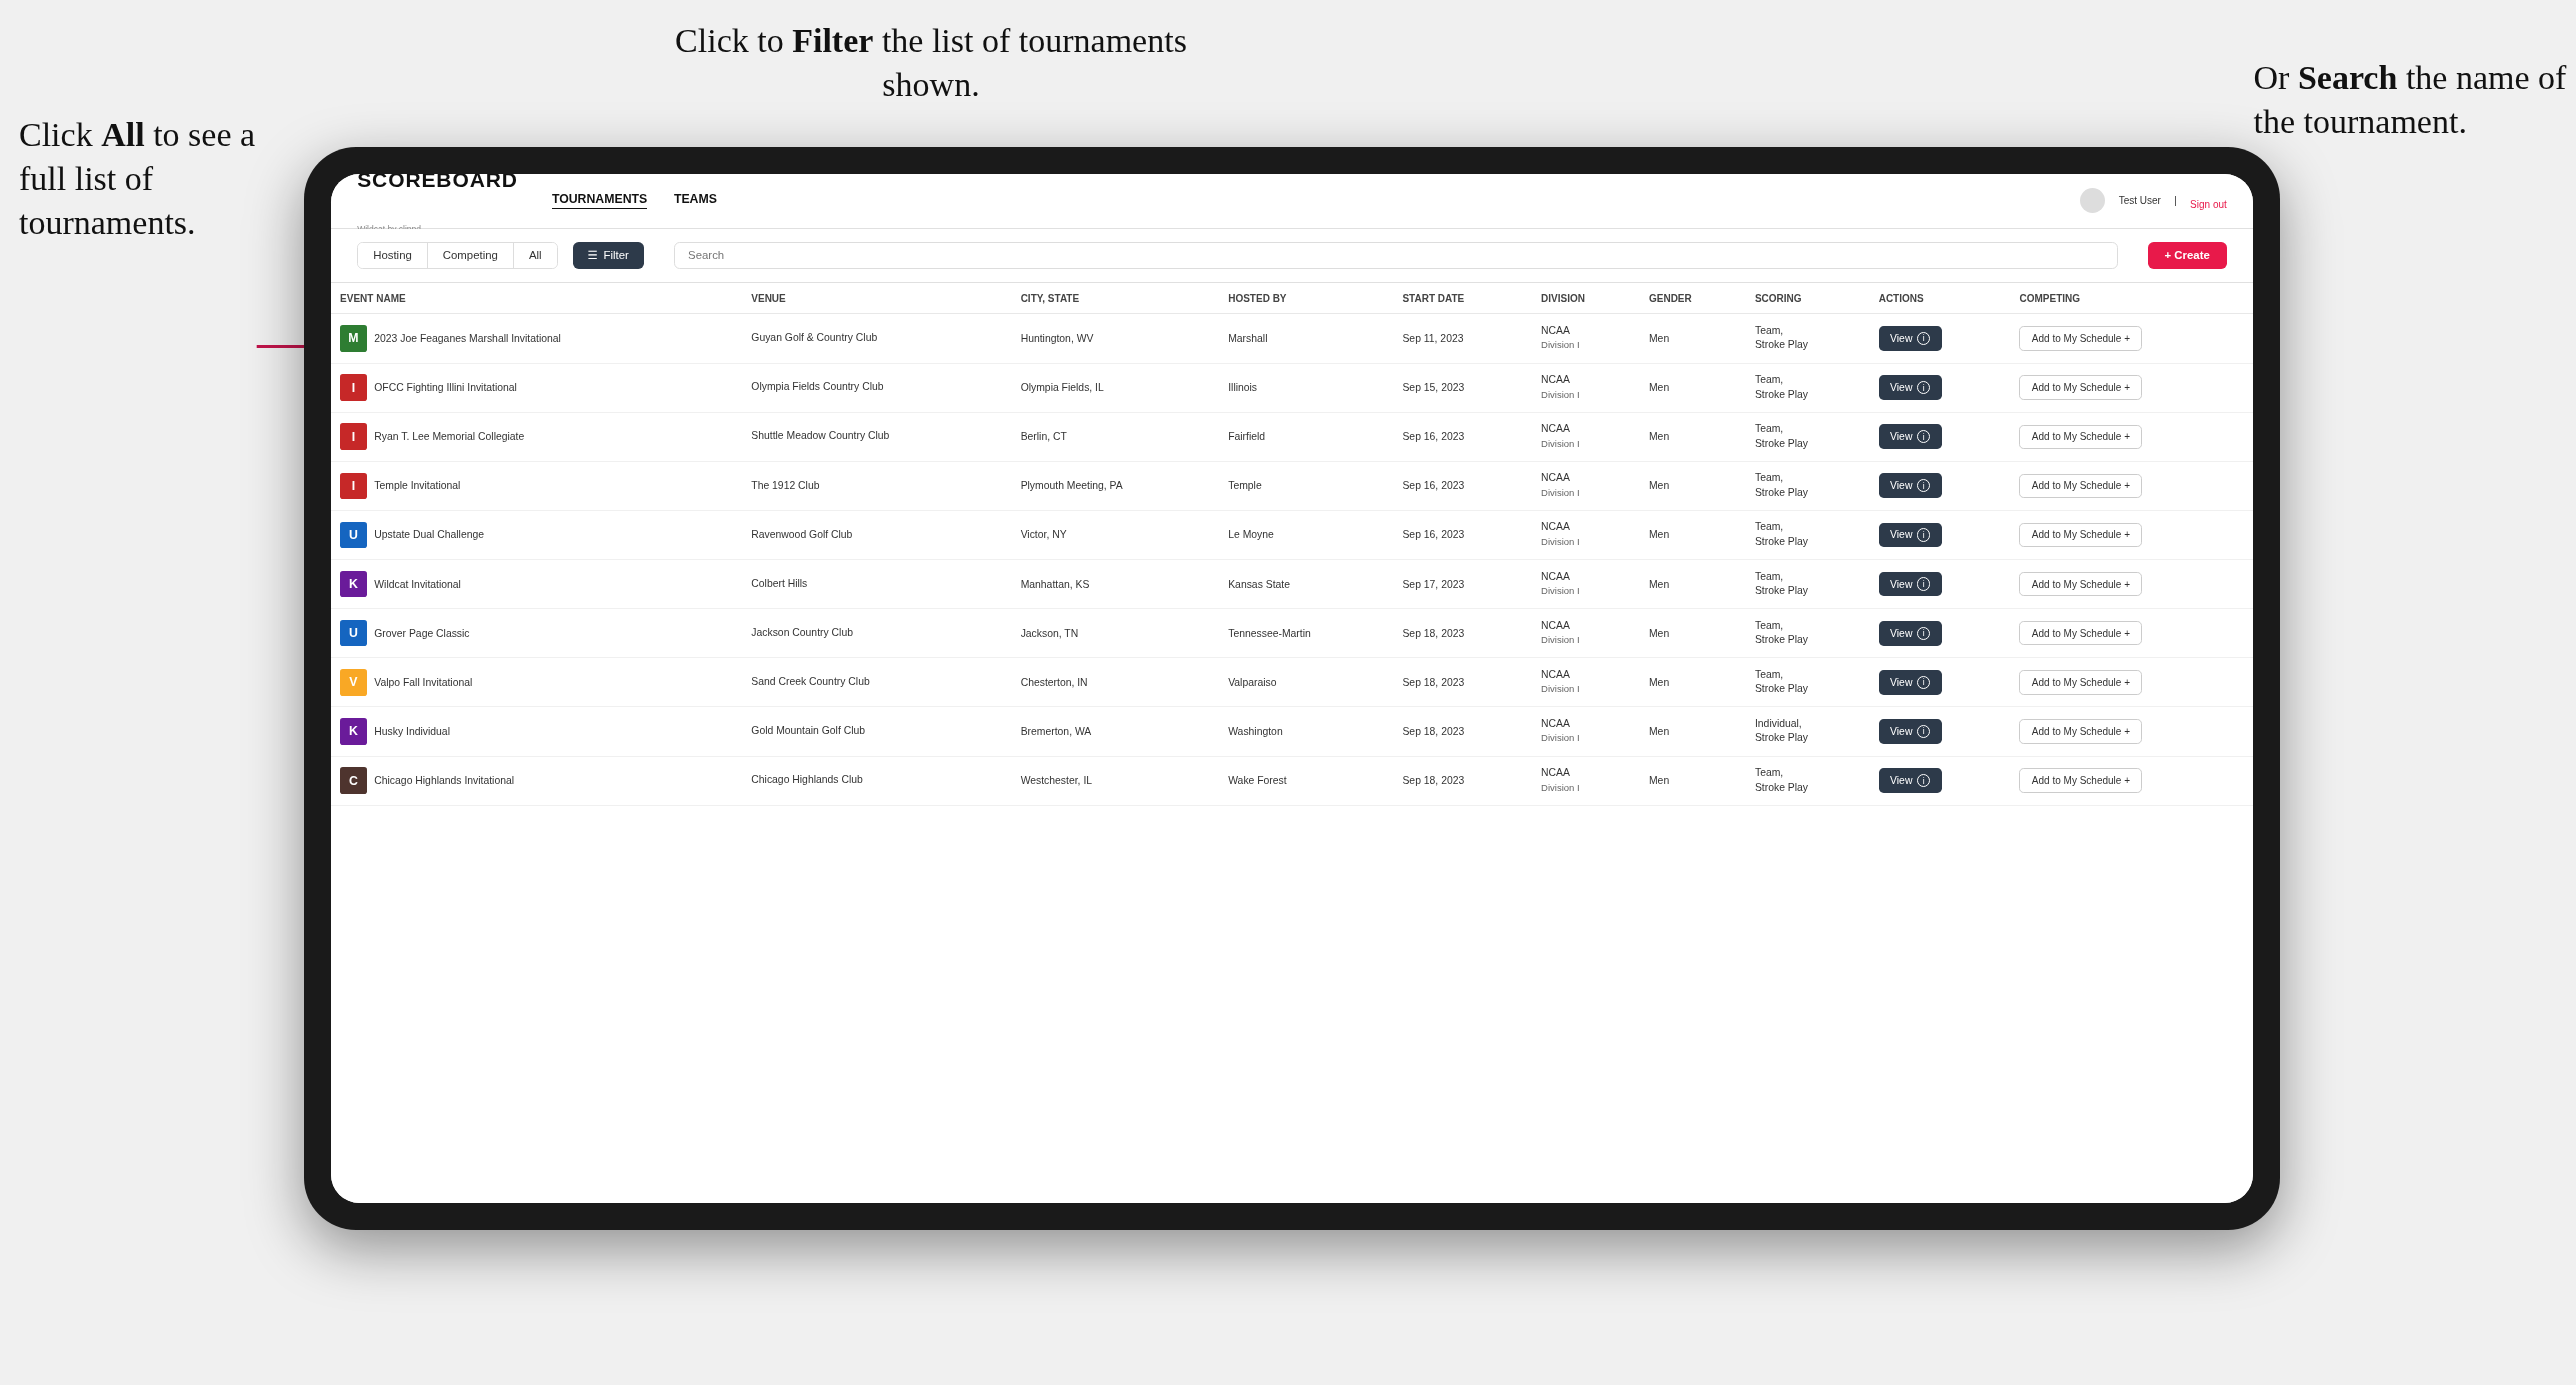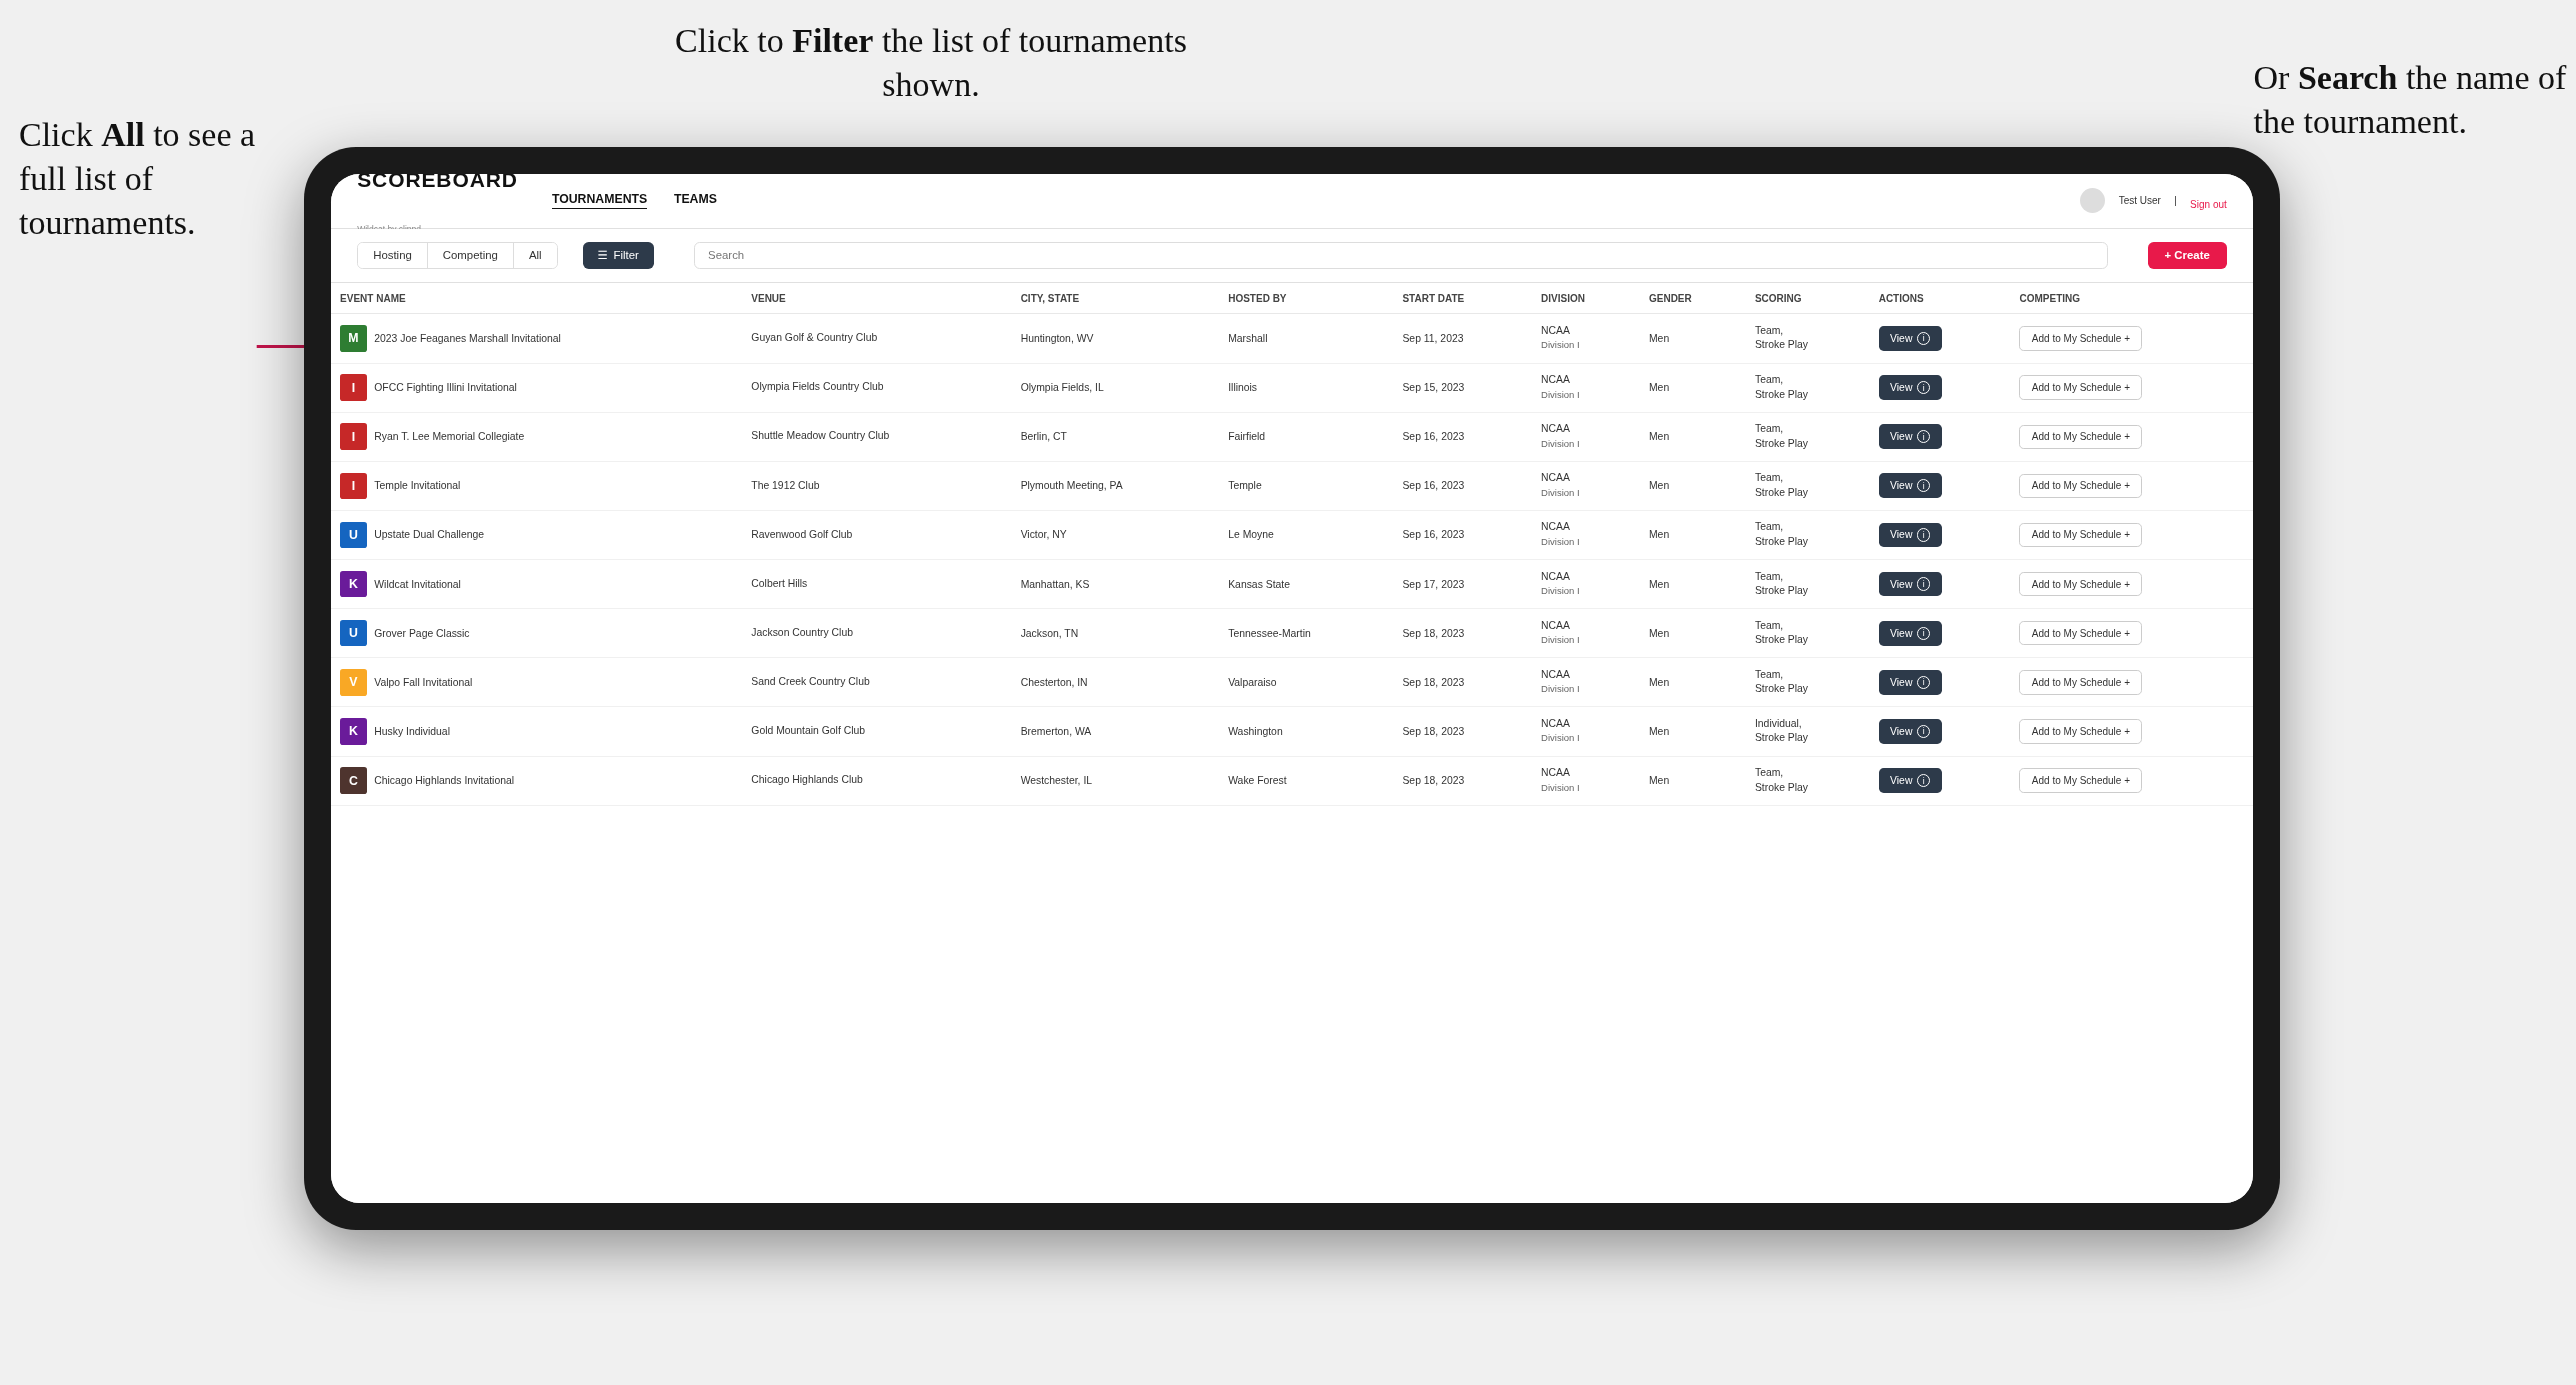--- a/index.html
+++ b/index.html
@@ -115,21 +115,21 @@
       background: #ddd;
       border-radius: 50%;
     }
 
     
     .toolbar {
       background: white;
       padding: 13.3px 26.6px;
       display: flex;
       align-items: flex-start;
-      gap: 25px;
+      gap: 15px;
       border-bottom: 0.9px solid #e0e0e0;
       flex-shrink: 0;
     }
 
     .filter-btn-group {
       display: flex;
       border: 0.9px solid #ddd;
       border-radius: 5.7px;
       overflow: hidden;
     }

